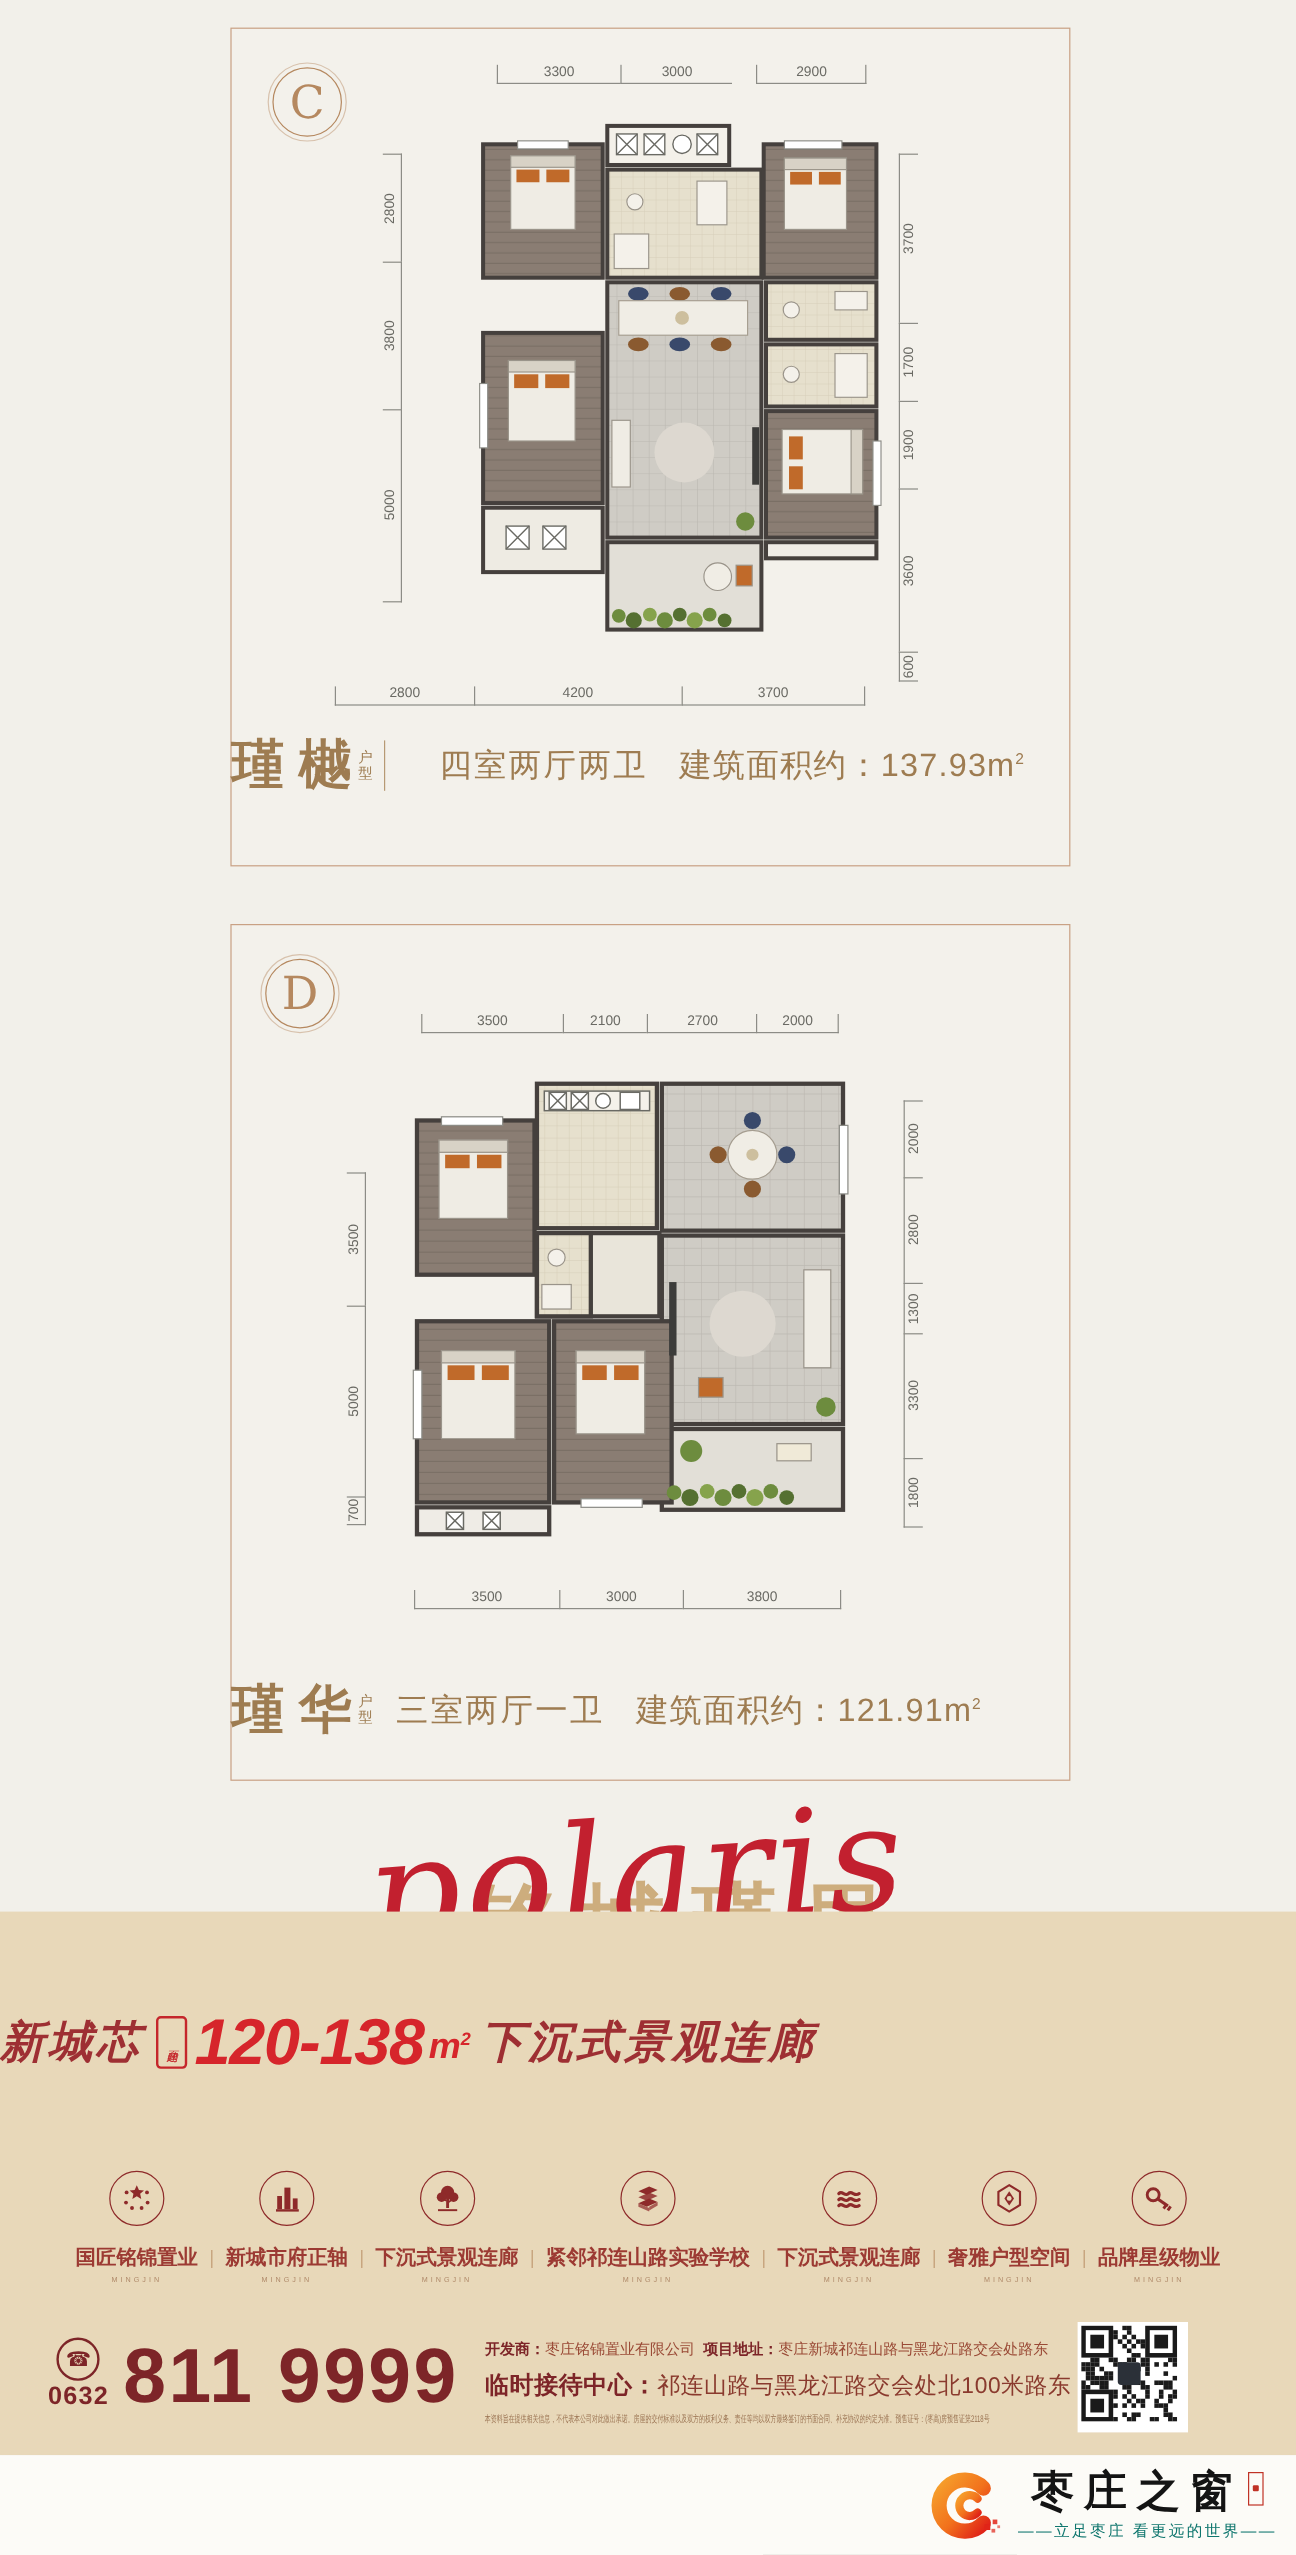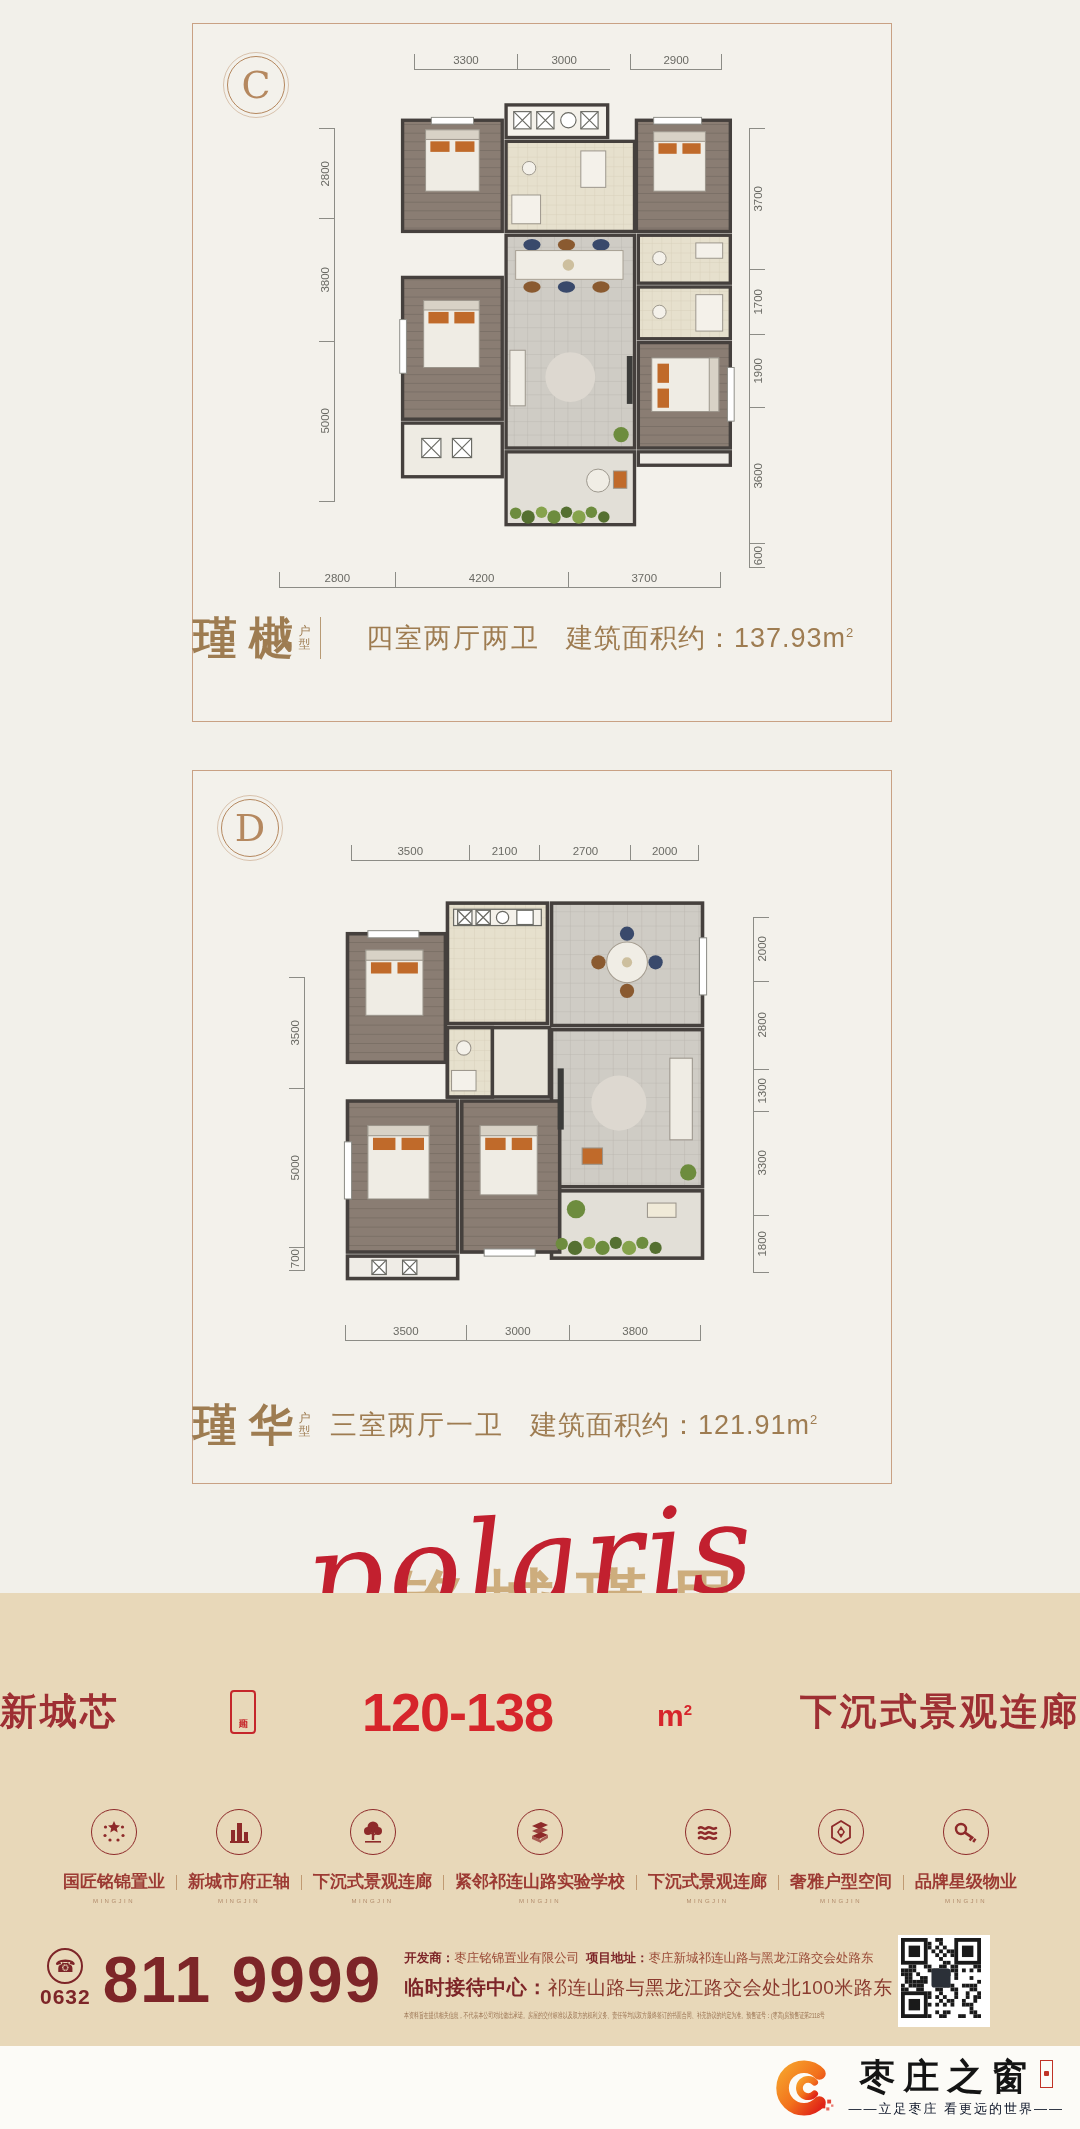--- a/index.html
+++ b/index.html
@@ -39,21 +39,21 @@
   
   #calli{position:absolute;top:1498px;left:0;right:0;height:210px;pointer-events:none;}
   .calli-cn{position:absolute;left:50%;top:58px;transform:translateX(-40%);
             font-family:"DejaVu Serif",serif;font-weight:bold;font-size:70px;color:#c9a672;
             letter-spacing:22px;opacity:.9;white-space:nowrap;}
   .calli-script{position:absolute;left:50%;top:-6px;transform:translateX(-52%) rotate(-4deg);
             font-family:"DejaVu Serif",serif;font-style:italic;font-size:122px;color:#c2202f;
             letter-spacing:4px;white-space:nowrap;}
   
   #beige{position:absolute;top:1593px;left:0;width:1080px;height:453px;background:#e8d8b9;}
-  .headline{position:absolute;top:92px;left:0;right:0;display:flex;align-items:center;justify-content:space-between;}
+  .headline{position:absolute;top:82px;left:0;right:0;display:flex;align-items:center;justify-content:flex-start;font-style:italic;}
   .hl-cn{font-size:37px;font-weight:bold;color:#9e2f33;letter-spacing:3px;}
   .hl-seal{width:22px;height:40px;border:2px solid #c5262b;border-radius:4px;margin:0 6px 0 10px;
            display:flex;align-items:center;justify-content:center;}
   .hl-seal span{writing-mode:vertical-rl;font-size:9px;color:#c5262b;line-height:1;}
   .hl-range{font-size:54px;font-weight:bold;color:#d6252b;letter-spacing:-1px;line-height:1;}
   .hl-unit{font-size:30px;font-weight:bold;color:#d6252b;margin:0 8px 0 4px;align-self:flex-end;
            transform:translateY(-6px);}
   .hl-unit sup{font-size:15px;}
   
   .amen-row{position:absolute;top:216px;left:0;right:0;display:flex;align-items:flex-start;justify-content:center;}
@@ -83,21 +83,21 @@
   #footer{position:absolute;top:2046px;left:0;width:1080px;height:83px;background:#fcfbf7;
           display:flex;align-items:center;justify-content:flex-end;padding-right:16px;box-sizing:border-box;}
   .brand{display:flex;align-items:center;}
   .brand-text{margin-left:14px;display:flex;flex-direction:column;align-items:center;}
   .brand-name-row{display:flex;align-items:flex-start;}
   .brand-name{font-family:"DejaVu Serif",serif;font-weight:bold;font-size:36px;color:#141414;
               letter-spacing:8px;line-height:1;}
   .brand-seal{width:11px;height:26px;border:1px solid #c03226;margin-left:5px;margin-top:2px;
               display:flex;align-items:center;justify-content:center;}
   .brand-seal i{width:5px;height:5px;background:#c03226;border-radius:1px;}
-  .brand-tagline{font-size:13px;color:#0f172a;letter-spacing:2px;margin-top:6px;white-space:nowrap;}
+  .brand-tagline{font-size:13px;color:#0f766e;letter-spacing:2px;margin-top:6px;white-space:nowrap;}
 </style>
 </head>
 <body>
 
 <div id="page">
 
   <section class="card" id="card-c">
     <div class="badge" style="left:34px;top:32px;">
       <span>C</span>
     </div>

